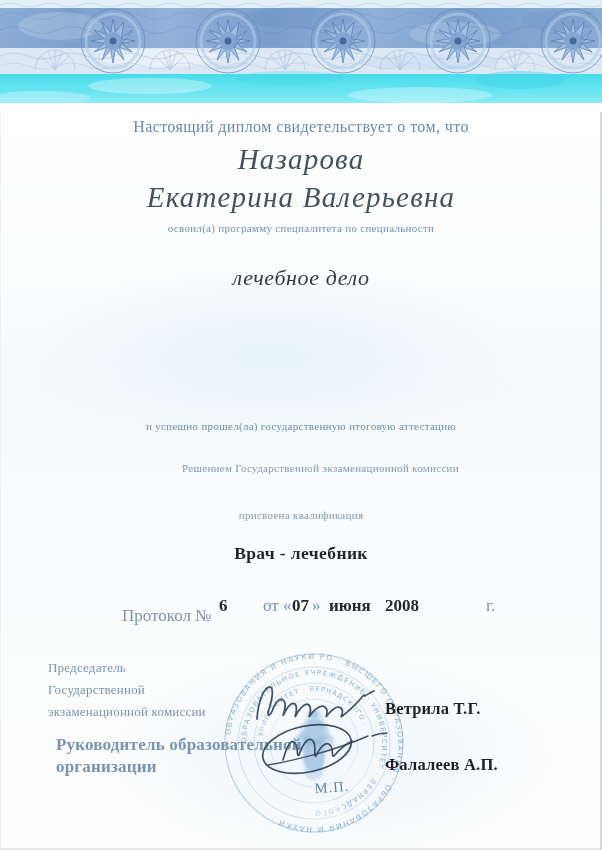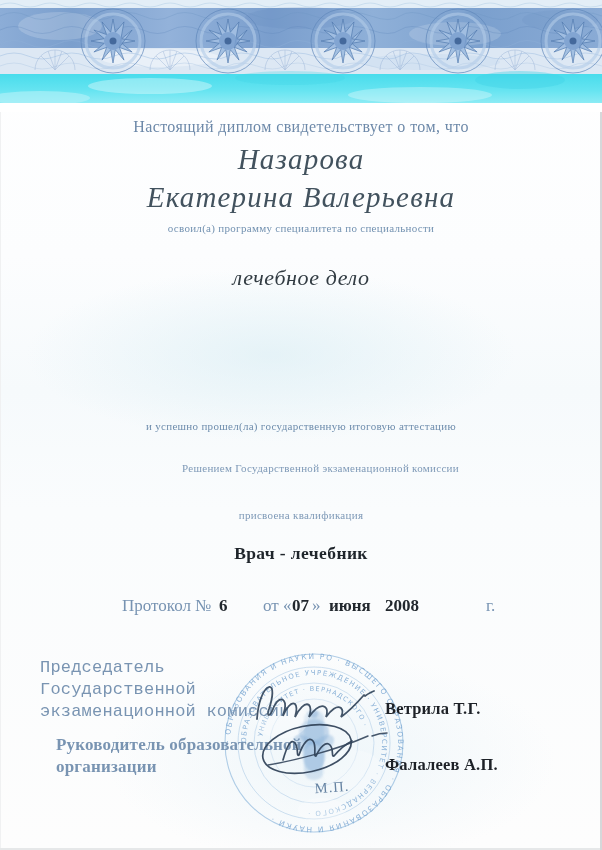--- a/index.html
+++ b/index.html
@@ -18,30 +18,30 @@
   .name{font-style:italic;font-size:29px;color:#42525e;letter-spacing:1.2px;}
   .name1{top:143px;} .name2{top:181px;}
   .program{top:222px;}
   .specialty{top:265px;font-style:italic;font-size:22px;color:#313b42;letter-spacing:.6px;}
   .attest{top:420px;color:#6d8cac;}
   .decision1{top:462px;color:#7e99b7;padding-left:39px;}
   .decision2{top:509px;color:#7e99b7;}
   .qualification{top:543px;font-size:17.5px;font-weight:700;color:#1f252b;letter-spacing:.4px;}
   .protocol{position:absolute;top:596px;left:0;right:0;height:22px;font-size:17px;}
   .protocol span{position:absolute;white-space:nowrap;}
-  .p-label{left:122px;color:#7793b2;}
+  .p-label{left:122px;color:#7793b2;margin-top:10px;}
   .p-val{font-weight:700;color:#22282e;}
   .p-num{left:219px;}
   .p-from{left:263px;color:#7793b2;}
   .p-day{left:292px;}
   .p-close{left:312px;color:#7793b2;}
   .p-month{left:329px;}
   .p-year{left:385px;}
   .p-g{left:486px;color:#7793b2;}
-  .rolesA{position:absolute;left:40px;top:657px;font-size:17px;line-height:22px;color:#7994b2;letter-spacing:.2px;font-family:Liberation Mono, monospace;}
+  .rolesA{position:absolute;left:48px;top:657px;font-size:13px;line-height:22px;color:#7994b2;letter-spacing:.2px;}
   .rolesB{position:absolute;left:56px;top:734px;font-size:17px;line-height:22px;color:#7994b2;letter-spacing:.2px;font-weight:bold;}
   .sig-name{position:absolute;left:385px;font-size:16.5px;font-weight:600;color:#1d2127;letter-spacing:.2px;white-space:nowrap;}
   .sig-name1{top:699px;} .sig-name2{top:755px;}
   .mp{position:absolute;left:300px;top:779px;width:64px;text-align:center;font-size:14.5px;color:#4f7094;transform:rotate(-4deg);opacity:.85;letter-spacing:1px;}
   .seal-svg{position:absolute;left:212px;top:650px;filter:blur(.4px);opacity:.92;}
   .sign-svg{position:absolute;left:230px;top:670px;}
   .header-svg{position:absolute;left:0;top:0;}
 </style>
 </head>
 <body>

